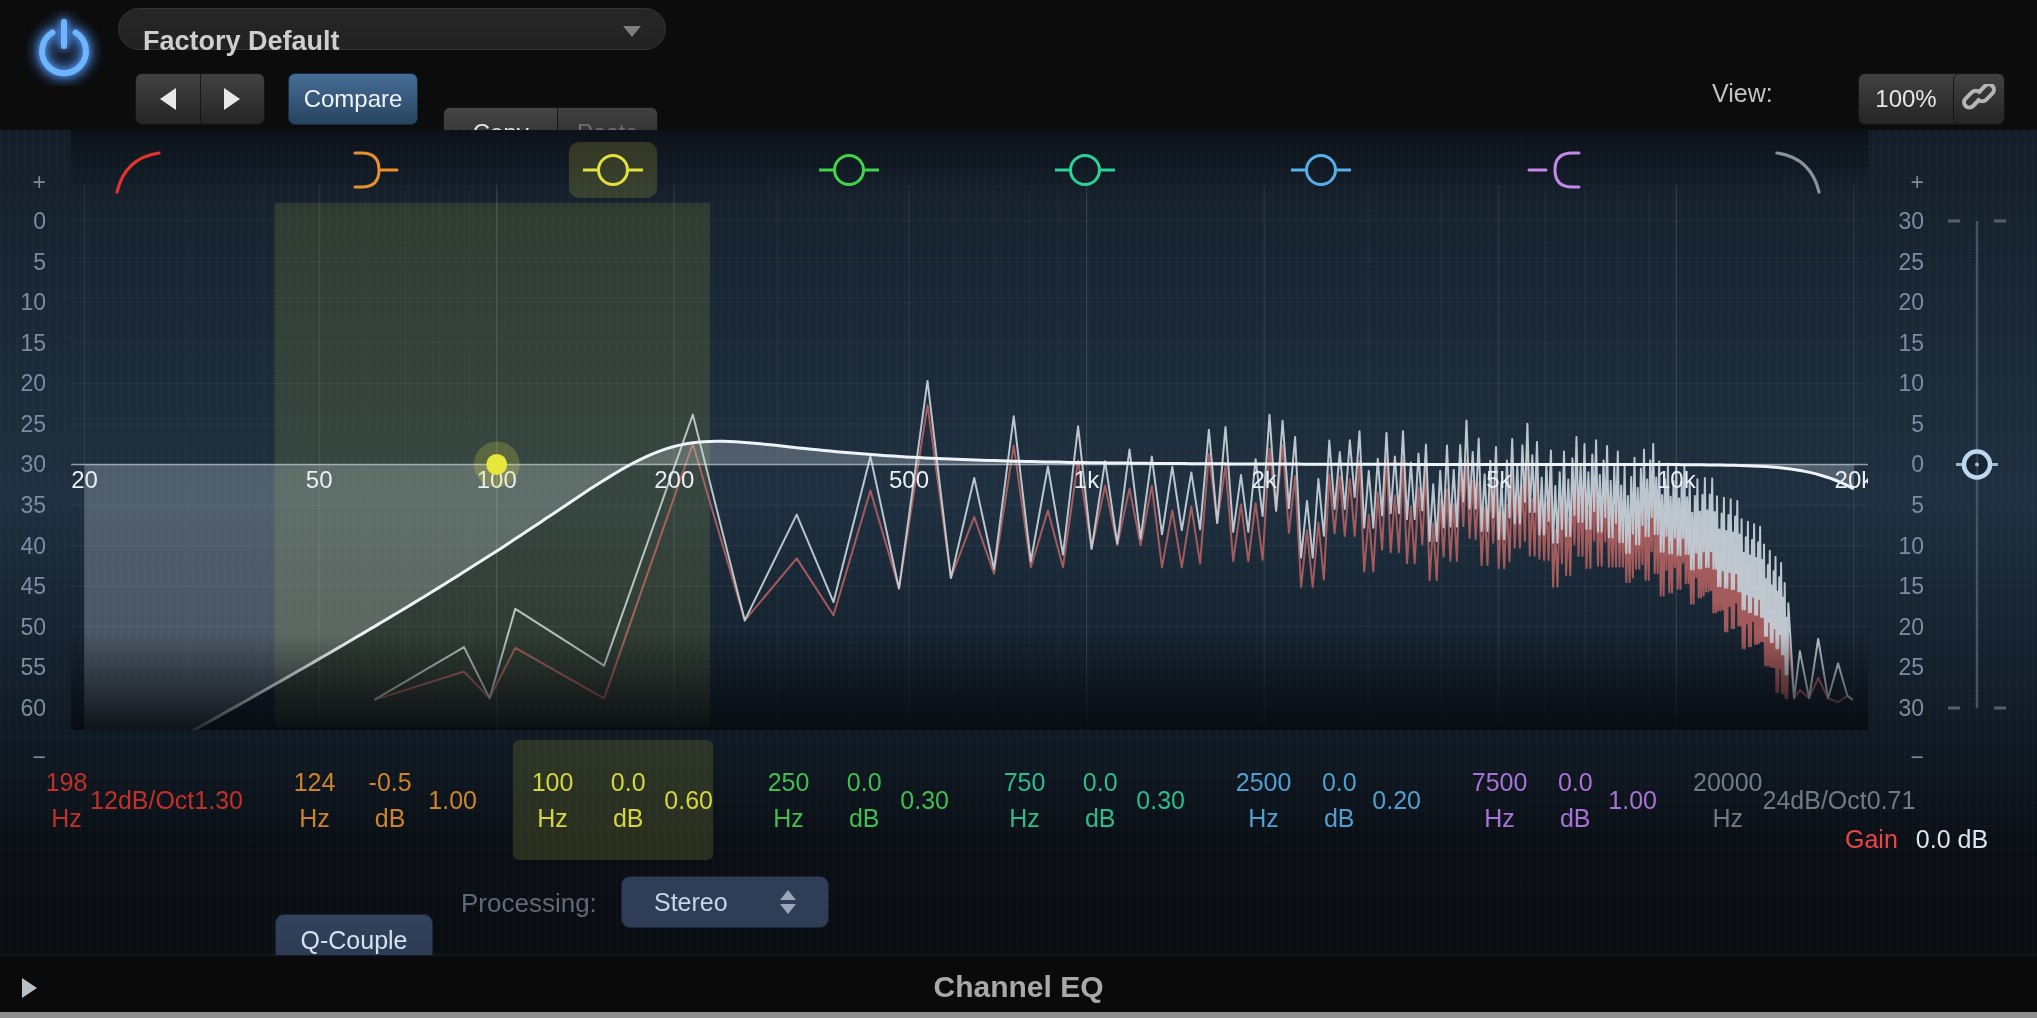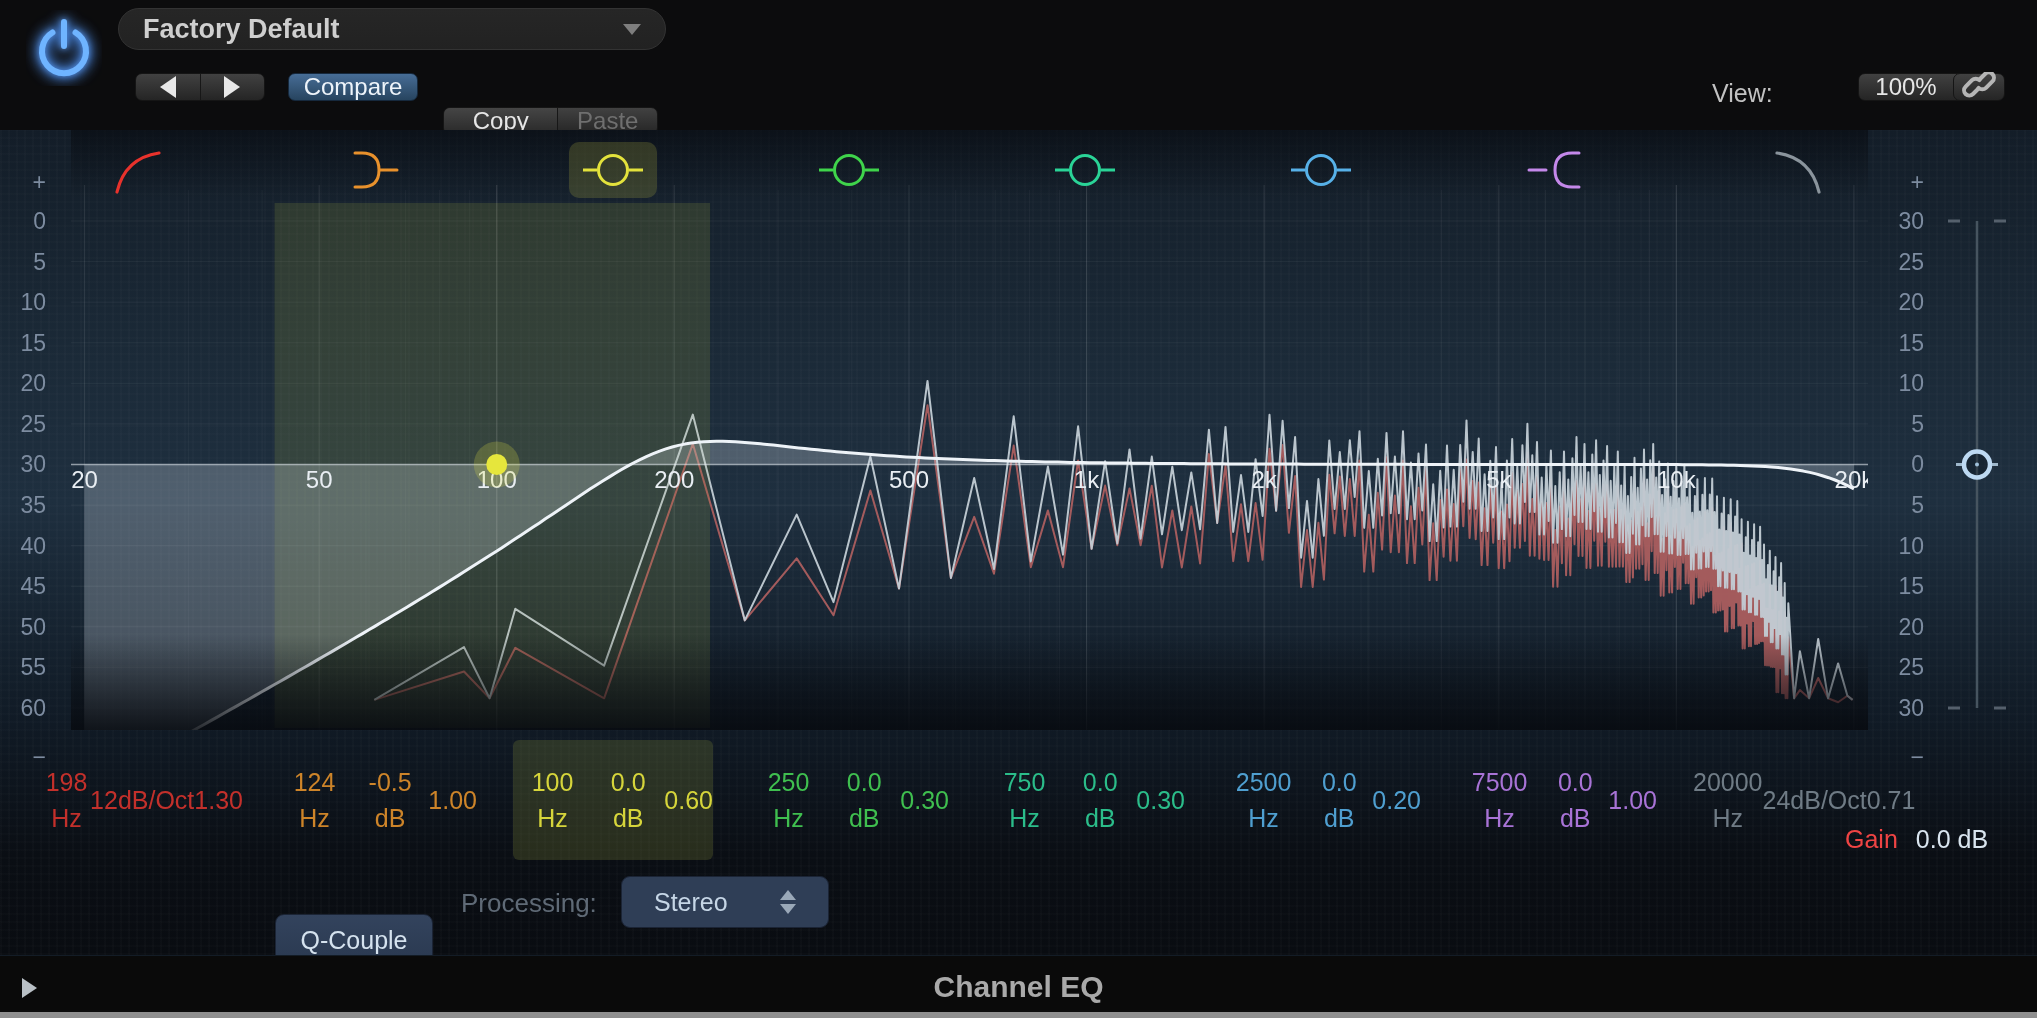--- a/index.html
+++ b/index.html
@@ -2,25 +2,25 @@
 <html><head>
 <meta charset="utf-8">
 <style>
   html,body{margin:0;padding:0;background:#04060a;}
   #app{position:relative;width:2037px;height:1018px;overflow:hidden;
        font-family:"Liberation Sans",sans-serif;-webkit-font-smoothing:antialiased;}
   
   .header{position:absolute;left:0;top:0;width:2037px;height:130px;background:#0c0c0d;}
   .preset-pill{position:absolute;left:118px;top:8px;width:548px;height:42px;border-radius:21px;
     background:linear-gradient(#262626,#222);border:1px solid #333;box-sizing:border-box;
-    display:flex;align-items:center;padding:17px 24px;cursor:default;gap:27px;}
+    display:flex;padding:17px 24px;cursor:default;gap:27px;}
   .preset-pill .txt{font-size:27px;font-weight:bold;color:#cfcfcf;flex:1;}
   .caret-down{width:0;height:0;border-left:9px solid transparent;border-right:9px solid transparent;
     border-top:11px solid #7e7e7e;}
-  .hbtn{position:absolute;top:73px;height:28px;border-radius:7px;box-sizing:border-box;
+  .hbtn{position:absolute;top:73px;height:52px;border-radius:7px;box-sizing:border-box;
     background:linear-gradient(#414141,#252525);border:1px solid #151515;
     display:flex;align-items:center;justify-content:center;color:#e6e6e6;font-size:24px;}
   .seg{display:flex;align-items:center;justify-content:center;height:100%;}
   .tri-l{width:0;height:0;border-top:11px solid transparent;border-bottom:11px solid transparent;border-right:16px solid #e9e9e9;}
   .tri-r{width:0;height:0;border-top:11px solid transparent;border-bottom:11px solid transparent;border-left:16px solid #e9e9e9;}
   .vdiv{width:1px;height:100%;background:#171717;}
   .compare{background:linear-gradient(#476d96,#27445f);border:1px solid #16293d;color:#eef4fa;}
   .view-label{position:absolute;top:79px;font-size:25px;color:#c2c2c2;}
   .stepper-arrows{display:flex;flex-direction:column;gap:4px;margin-left:18px;}
   .stepper-arrows .up{width:0;height:0;border-left:8px solid transparent;border-right:8px solid transparent;border-bottom:10px solid #9a9a9a;}

